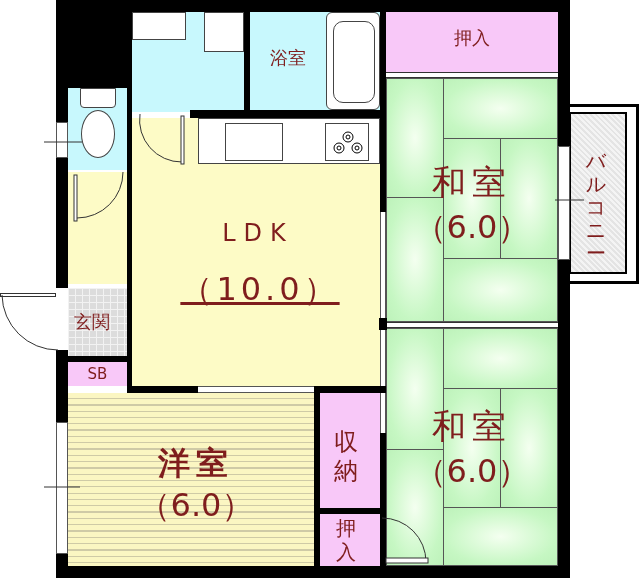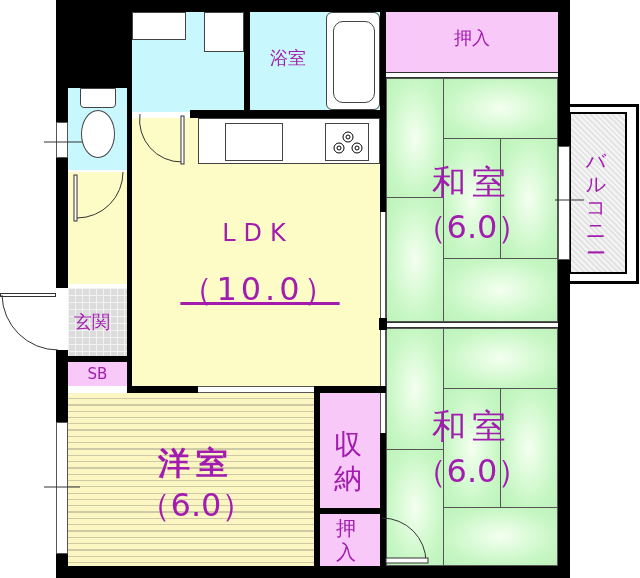--- a/index.html
+++ b/index.html
@@ -1,20 +1,20 @@
 <!DOCTYPE html>
 <html><head>
 <meta charset="utf-8">
 <style>
   html, body { margin: 0; padding: 0; background: #ffffff; }
   body { width: 640px; height: 578px; position: relative; overflow: hidden;
          font-family: "DejaVu Sans", sans-serif; }
   .abs { position: absolute; box-sizing: border-box; }
   .wall { background: #000; }
-  .room-label { position: absolute; color: #a21caf; text-align: center; white-space: nowrap;
+  .room-label { position: absolute; color: #7f1d1d; text-align: center; white-space: nowrap;
                 font-family: "DejaVu Sans", sans-serif; line-height: 1.1; }
   .tatami { position: absolute; box-sizing: border-box; border: 1.5px solid #555;
             background: radial-gradient(ellipse at center, #f4fff0 0%, #c6f7c3 70%, #bdf2ba 100%); }
   .wood { background: repeating-linear-gradient(to bottom, #fbf6c2 0px, #fbf6c2 5px, #cfcaa6 5px, #cfcaa6 6.3px); }
   .tile { background-color: #dcdcdc;
           background-image: linear-gradient(#f2f2f2 1px, transparent 1px),
                             linear-gradient(90deg, #f2f2f2 1px, transparent 1px);
           background-size: 7px 7px; }
   .hatch { background: repeating-linear-gradient(45deg, #e4e4e4 0px, #e4e4e4 2px, #f4f4f4 2px, #f4f4f4 4px); }
   .window { background: #fff; border: 1px solid #555; }
@@ -167,19 +167,19 @@
 
 <div class="room-label" style="left:420px;top:164px;width:104px;font-size:34px;letter-spacing:6px;">和室</div>
 <div class="room-label" style="left:400px;top:210px;width:144px;font-size:32px;">（6.0）</div>
 
 <div class="room-label" style="left:420px;top:408px;width:104px;font-size:34px;letter-spacing:6px;">和室</div>
 <div class="room-label" style="left:400px;top:454px;width:144px;font-size:32px;">（6.0）</div>
 
 <div class="room-label" style="left:146px;top:446px;width:100px;font-size:32px;letter-spacing:6px;font-weight:bold;">洋室</div>
 <div class="room-label" style="left:126px;top:488px;width:140px;font-size:32px;">（6.0）</div>
 
-<div class="room-label" style="left:334px;top:428px;width:24px;font-size:28px;white-space:normal;word-break:break-all;line-height:1.2;text-align:right;">収納</div>
+<div class="room-label" style="left:334px;top:428px;width:24px;font-size:24px;white-space:normal;word-break:break-all;line-height:1.2;text-align:right;">収納</div>
 <div class="room-label" style="left:334px;top:516px;width:24px;font-size:20px;white-space:normal;word-break:break-all;line-height:1.2;">押入</div>
 
 <div class="room-label" style="left:68px;top:312px;width:48px;font-size:18px;text-align:center;">玄関</div>
 <div class="room-label" style="left:68px;top:366px;width:59px;font-size:15px;">SB</div>
 
 <div class="room-label" style="left:585px;top:150px;width:22px;font-size:20px;white-space:normal;word-break:break-all;line-height:1.15;">バルコニー</div>
 
 </body></html>

